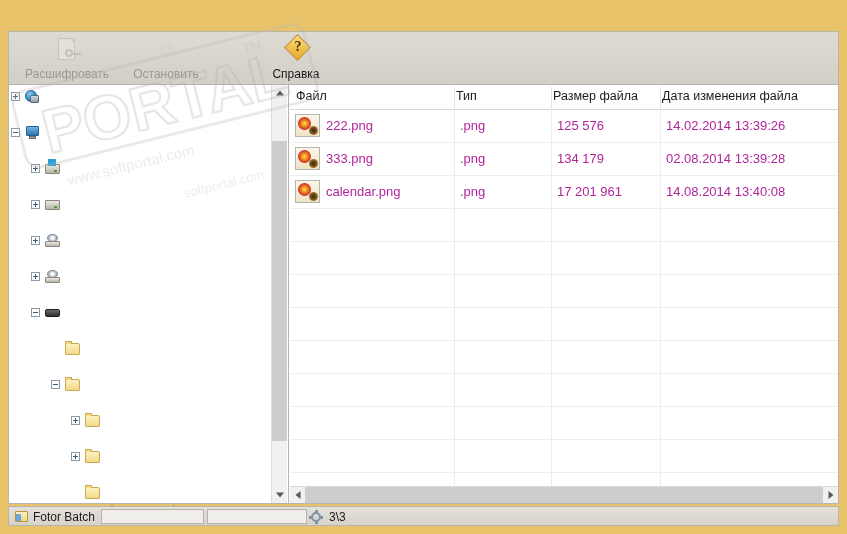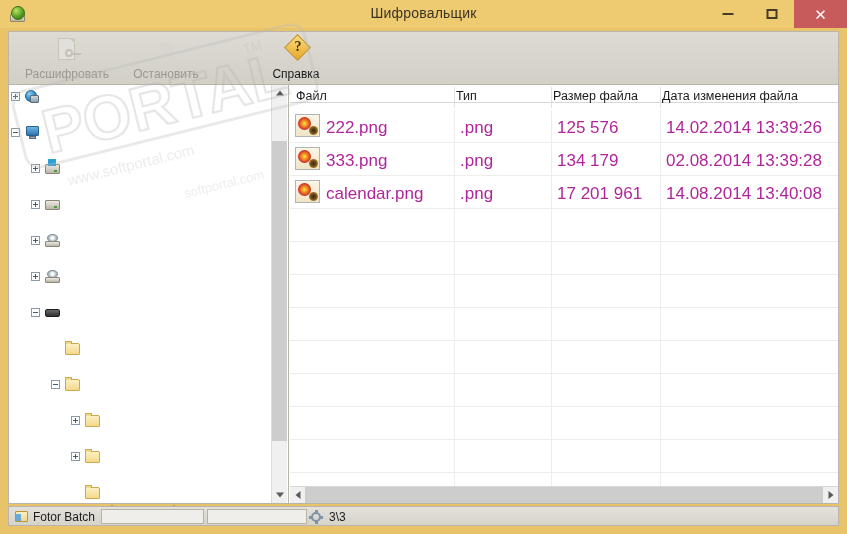--- a/index.html
+++ b/index.html
@@ -479,21 +479,21 @@
   .list-wrap {
     position: absolute;
     left: 281px; top: 0;
     width: 548px; height: 418px;
     background: #ffffff;
     overflow: hidden;
   }
   .lhead {
     position: absolute;
     left: 0; top: 0;
-    width: 548px; height: 18px;
+    width: 548px; height: 25px;
     background: #ffffff;
     border-bottom: 1px solid #d8d8d8;
     box-sizing: border-box;
   }
   .lhead .hc {
     position: absolute;
     top: 4px;
     font-size: 12.5px;
     color: #1a1a1a;
     white-space: nowrap;
@@ -514,21 +514,21 @@
     position: absolute;
     left: 0;
     width: 548px; height: 33px;
     border-bottom: 1px solid #ededed;
     box-sizing: border-box;
     cursor: default;
   }
   .cell {
     position: absolute;
     top: 8px;
-    font-size: 17px;
+    font-size: 13px;
     color: #b0269a;
     white-space: nowrap;
   }
   .vsep {
     position: absolute;
     top: 0;
     width: 1px; height: 33px;
     background: #ededed;
   }
   .thumb {
@@ -665,38 +665,20 @@
     width: 847px; height: 534px;
     pointer-events: none;
     z-index: 50;
   }
 </style>
 </head>
 <body>
 
 <div id="app">
 
-  <div class="titlebar">
-    <div class="title-icon">
-      <div class="disk"></div>
-      <div class="globe"></div>
-    </div>
-    <div class="title-text">Шифровальщик</div>
-    <div class="wincontrols">
-      <div class="wbtn">
-        <div class="gl min-gl"></div>
-      </div>
-      <div class="wbtn">
-        <div class="gl max-gl"></div>
-      </div>
-      <div class="wbtn close">
-        <div class="gl close-gl">✕</div>
-      </div>
-    </div>
-  </div>
 
   <div class="toolbar">
 
     <div class="tb-item disabled" style="left:6px;width:104px;text-decoration:underline;">
       <div class="tb-icon">
         <div class="ic-doc"></div>
         <div class="ic-key"></div>
       </div>
       <div class="tb-label">Расшифровать</div>
     </div>

